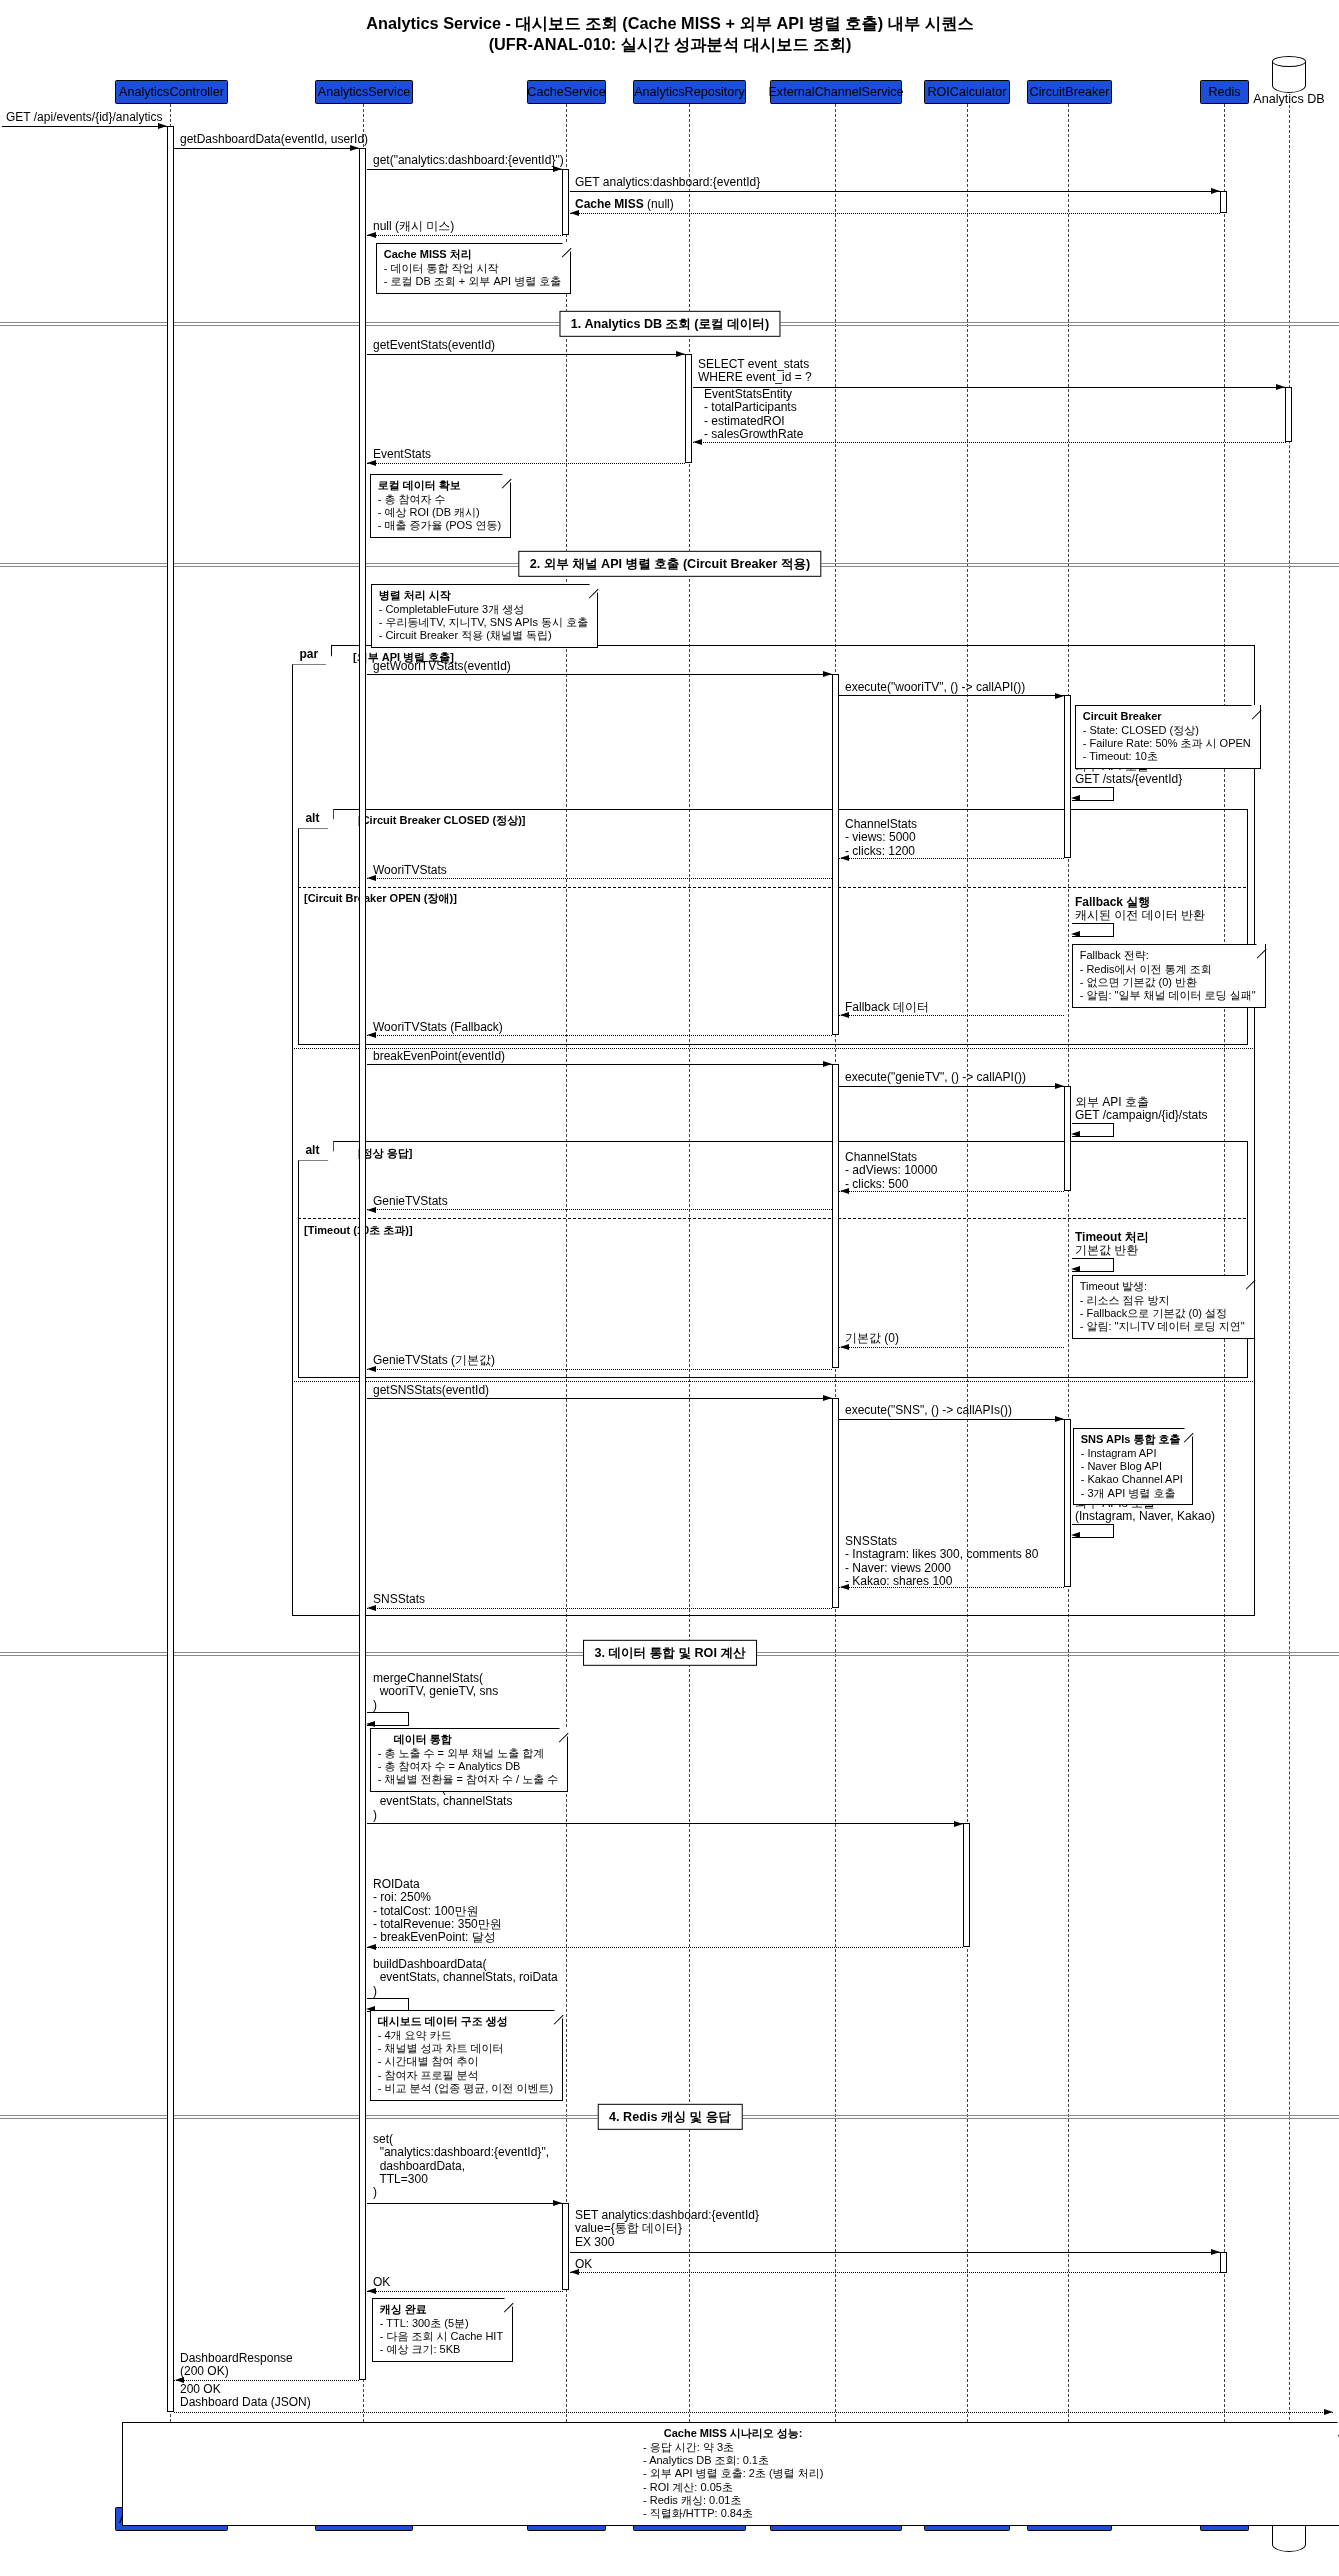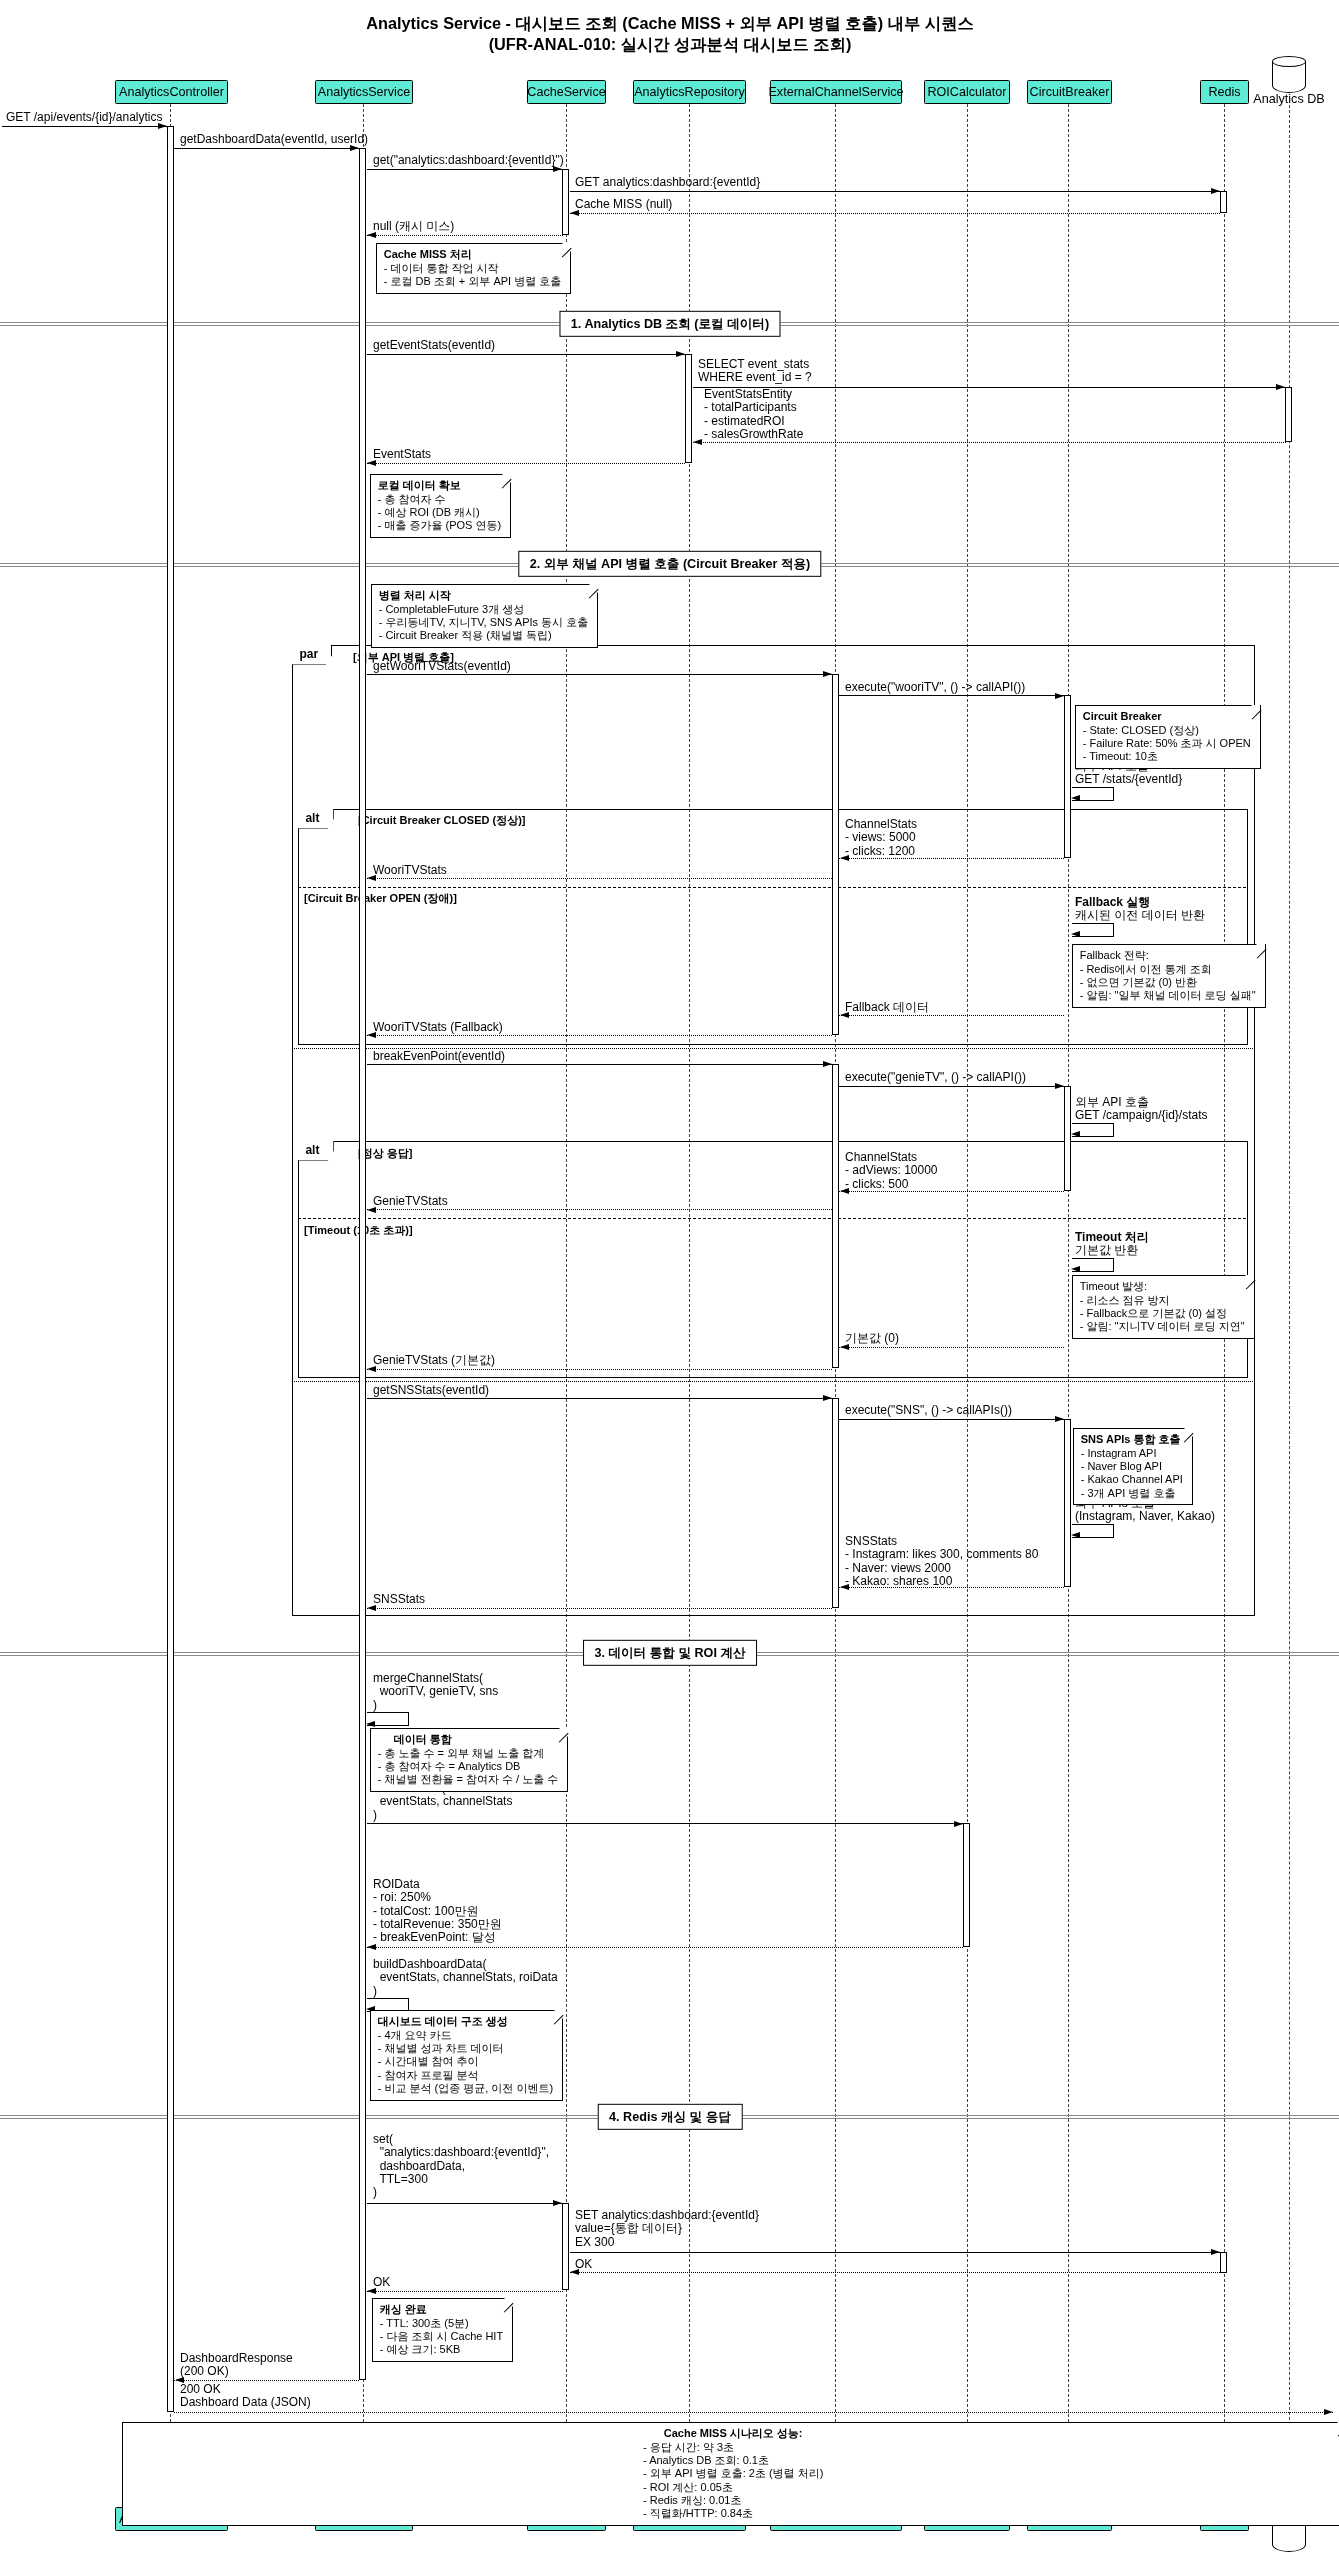--- a/index.html
+++ b/index.html
@@ -1,19 +1,19 @@
 <!DOCTYPE html>
 <html style="font-size:12px"><head>
 <meta charset="utf-8">
 <style>
   html,body{margin:0;padding:0;background:#fff;color:#000;
     font-family:"Liberation Sans","DejaVu Sans",sans-serif;}
   #diagram{position:relative;width:1340px;height:2576px;background:#fff;overflow:hidden;}
   .title{position:absolute;left:0;width:1340px;text-align:center;font-weight:bold;font-size:16.3px;line-height:21px;}
-  .p-box{position:absolute;height:22px;border:1.1px solid #000;background:#5eead4;border-radius:1.5px;
+  .p-box{position:absolute;height:22px;border:1.1px solid #000;background:#1d4ed8;border-radius:1.5px;
     display:flex;align-items:center;justify-content:center;font-size:12.6px;white-space:nowrap;}
   .lifeline{position:absolute;width:0;border-left:1.1px dashed #444;}
   .act{position:absolute;width:7.4px;background:#fff;border:1px solid #000;box-sizing:border-box;}
   .msg-line{position:absolute;height:0;border-top:1.1px solid #000;}
   .msg-line.d{border-top:1.3px dotted #000;}
   .arrow{position:absolute;width:0;height:0;border-top:3.7px solid transparent;border-bottom:3.7px solid transparent;}
   .arrow.r{border-left:9px solid #000;}
   .arrow.l{border-right:9px solid #000;}
   .msg-label{position:absolute;font-size:12px;line-height:13.3px;white-space:pre;}
   .self-loop{position:absolute;width:41px;height:12px;border:1px solid #000;border-left:none;}
@@ -129,21 +129,21 @@
     <div class="arrow r" style="left: 350px; top: 145px;"></div>
     <div class="msg-label" style="left: 180px; top: 133px;"><div>getDashboardData(eventId, userId)</div></div>
     <div class="msg-line" style="left: 367px; top: 169px; width: 196px;"></div>
     <div class="arrow r" style="left: 553px; top: 166px;"></div>
     <div class="msg-label" style="left: 373px; top: 154px;"><div>get("analytics:dashboard:{eventId}")</div></div>
     <div class="msg-line" style="left: 570px; top: 191px; width: 650px;"></div>
     <div class="arrow r" style="left: 1211px; top: 188px;"></div>
     <div class="msg-label" style="left: 575px; top: 176px;"><div>GET analytics:dashboard:{eventId}</div></div>
     <div class="msg-line d" style="left: 570px; top: 213px; width: 650px;"></div>
     <div class="arrow l" style="left: 570px; top: 210px;"></div>
-    <div class="msg-label" style="left: 575px; top: 198px;"><div><span style="font-weight: normal;">Cache MISS</span><span> (null)</span></div></div>
+    <div class="msg-label" style="left: 575px; top: 198px;"><div><span style="font-weight: bold;">Cache MISS</span><span> (null)</span></div></div>
     <div class="msg-line d" style="left: 367px; top: 235px; width: 196px;"></div>
     <div class="arrow l" style="left: 367px; top: 232px;"></div>
     <div class="msg-label" style="left: 373px; top: 220px;"><div>null (캐시 미스)</div></div>
     <div class="msg-line" style="left: 367px; top: 354px; width: 318px;"></div>
     <div class="arrow r" style="left: 676px; top: 351px;"></div>
     <div class="msg-label" style="left: 373px; top: 339px;"><div>getEventStats(eventId)</div></div>
     <div class="msg-line" style="left: 693px; top: 387px; width: 593px;"></div>
     <div class="arrow r" style="left: 1276px; top: 384px;"></div>
     <div class="msg-label" style="left: 698px; top: 358px;"><div>SELECT event_stats</div><div>WHERE event_id = ?</div></div>
     <div class="msg-line d" style="left: 693px; top: 442px; width: 593px;"></div>

